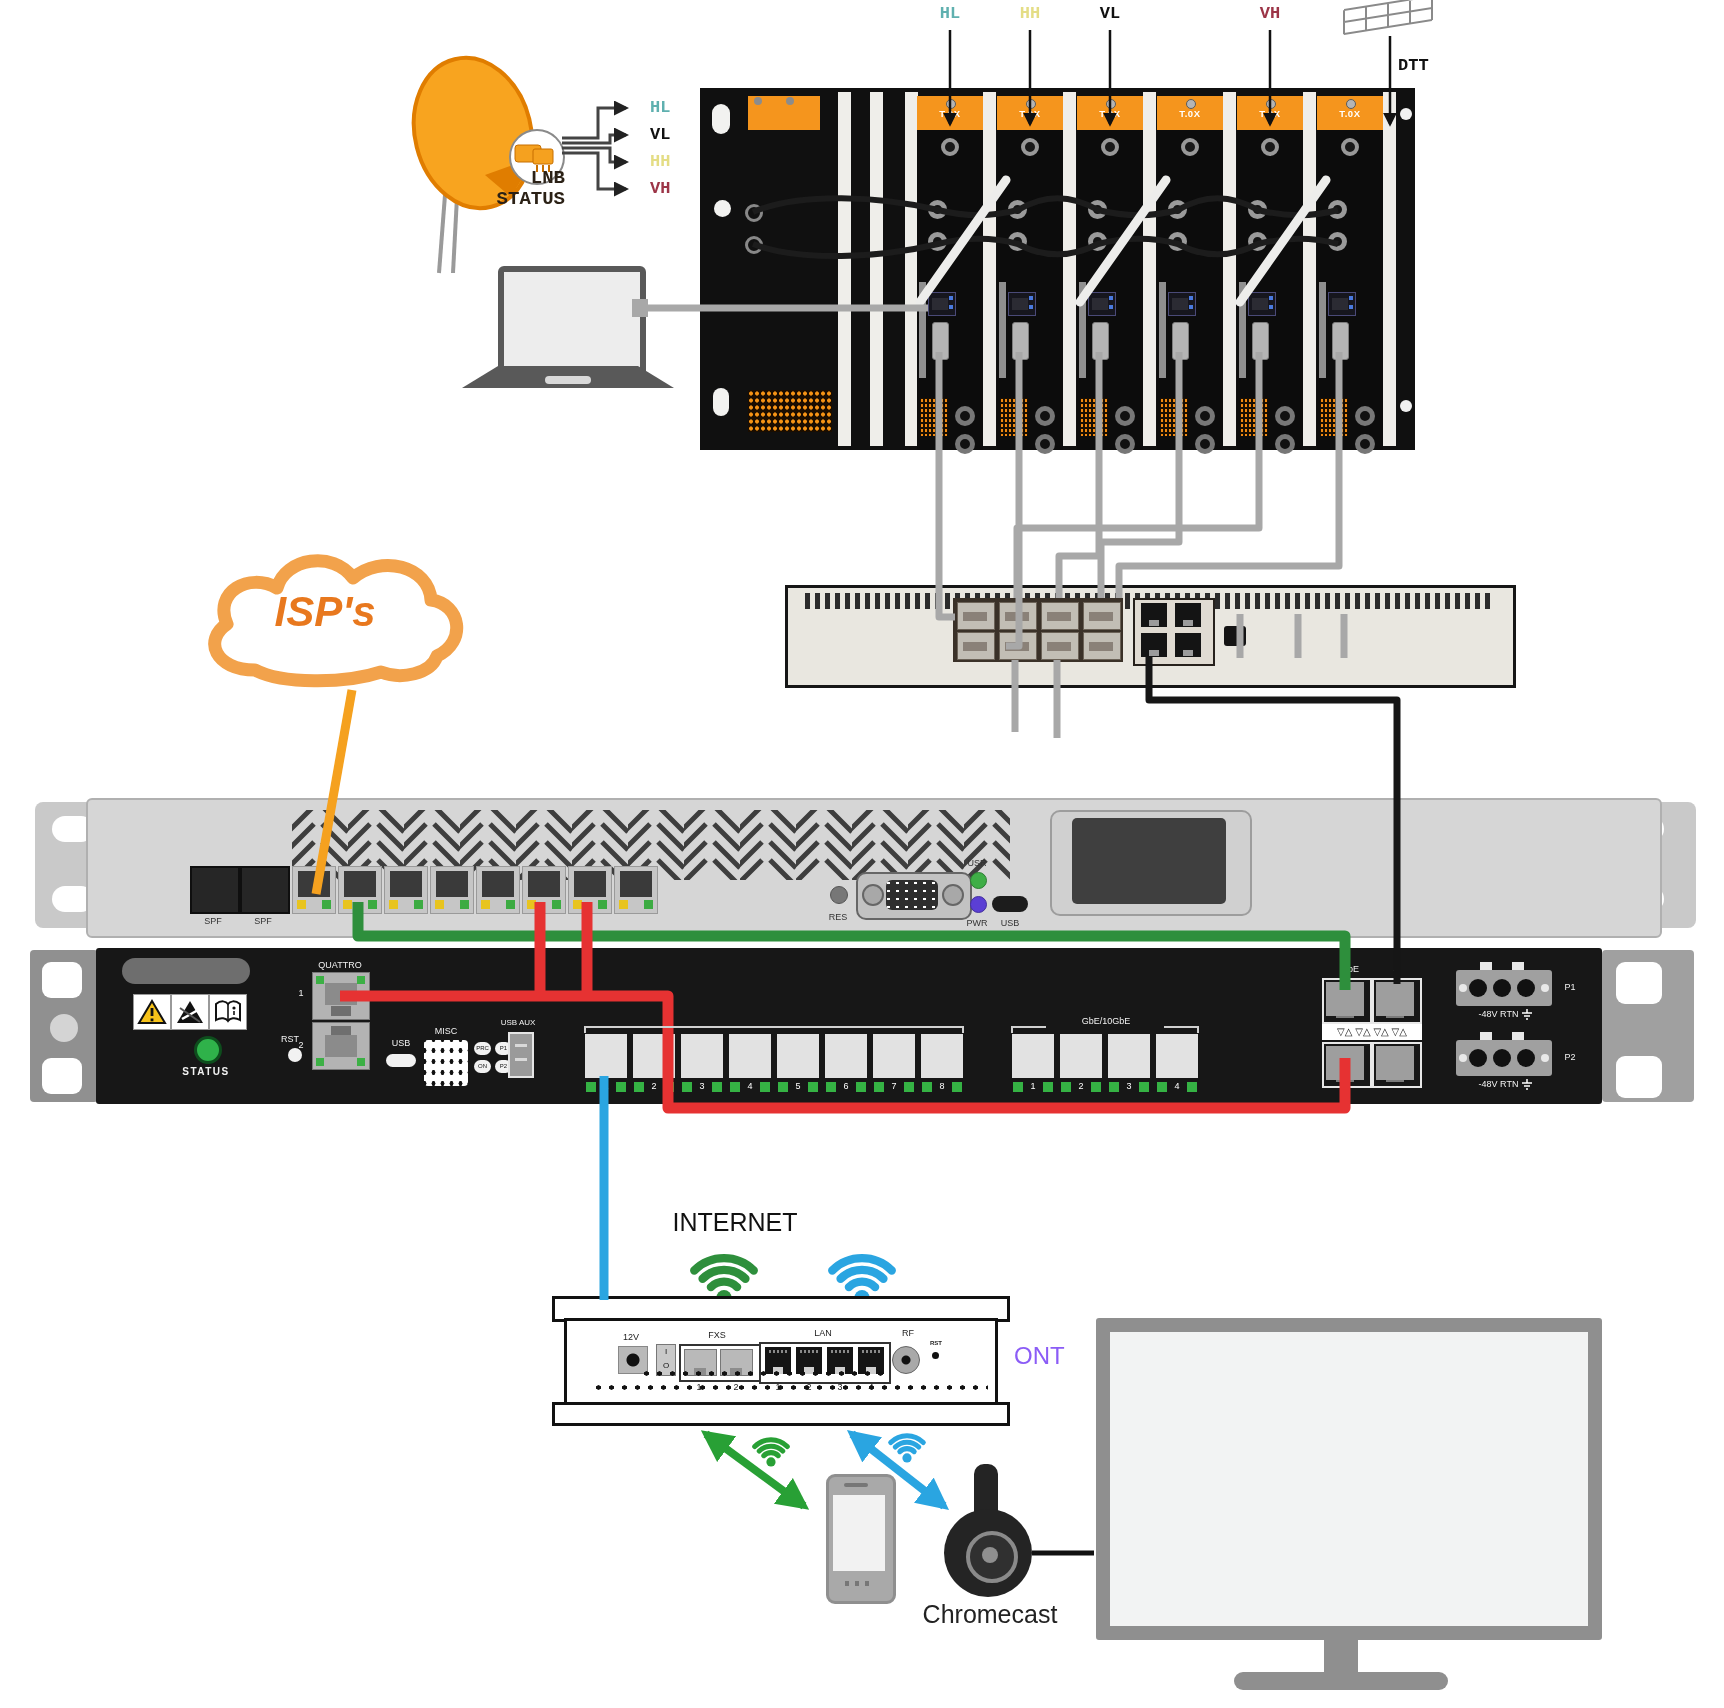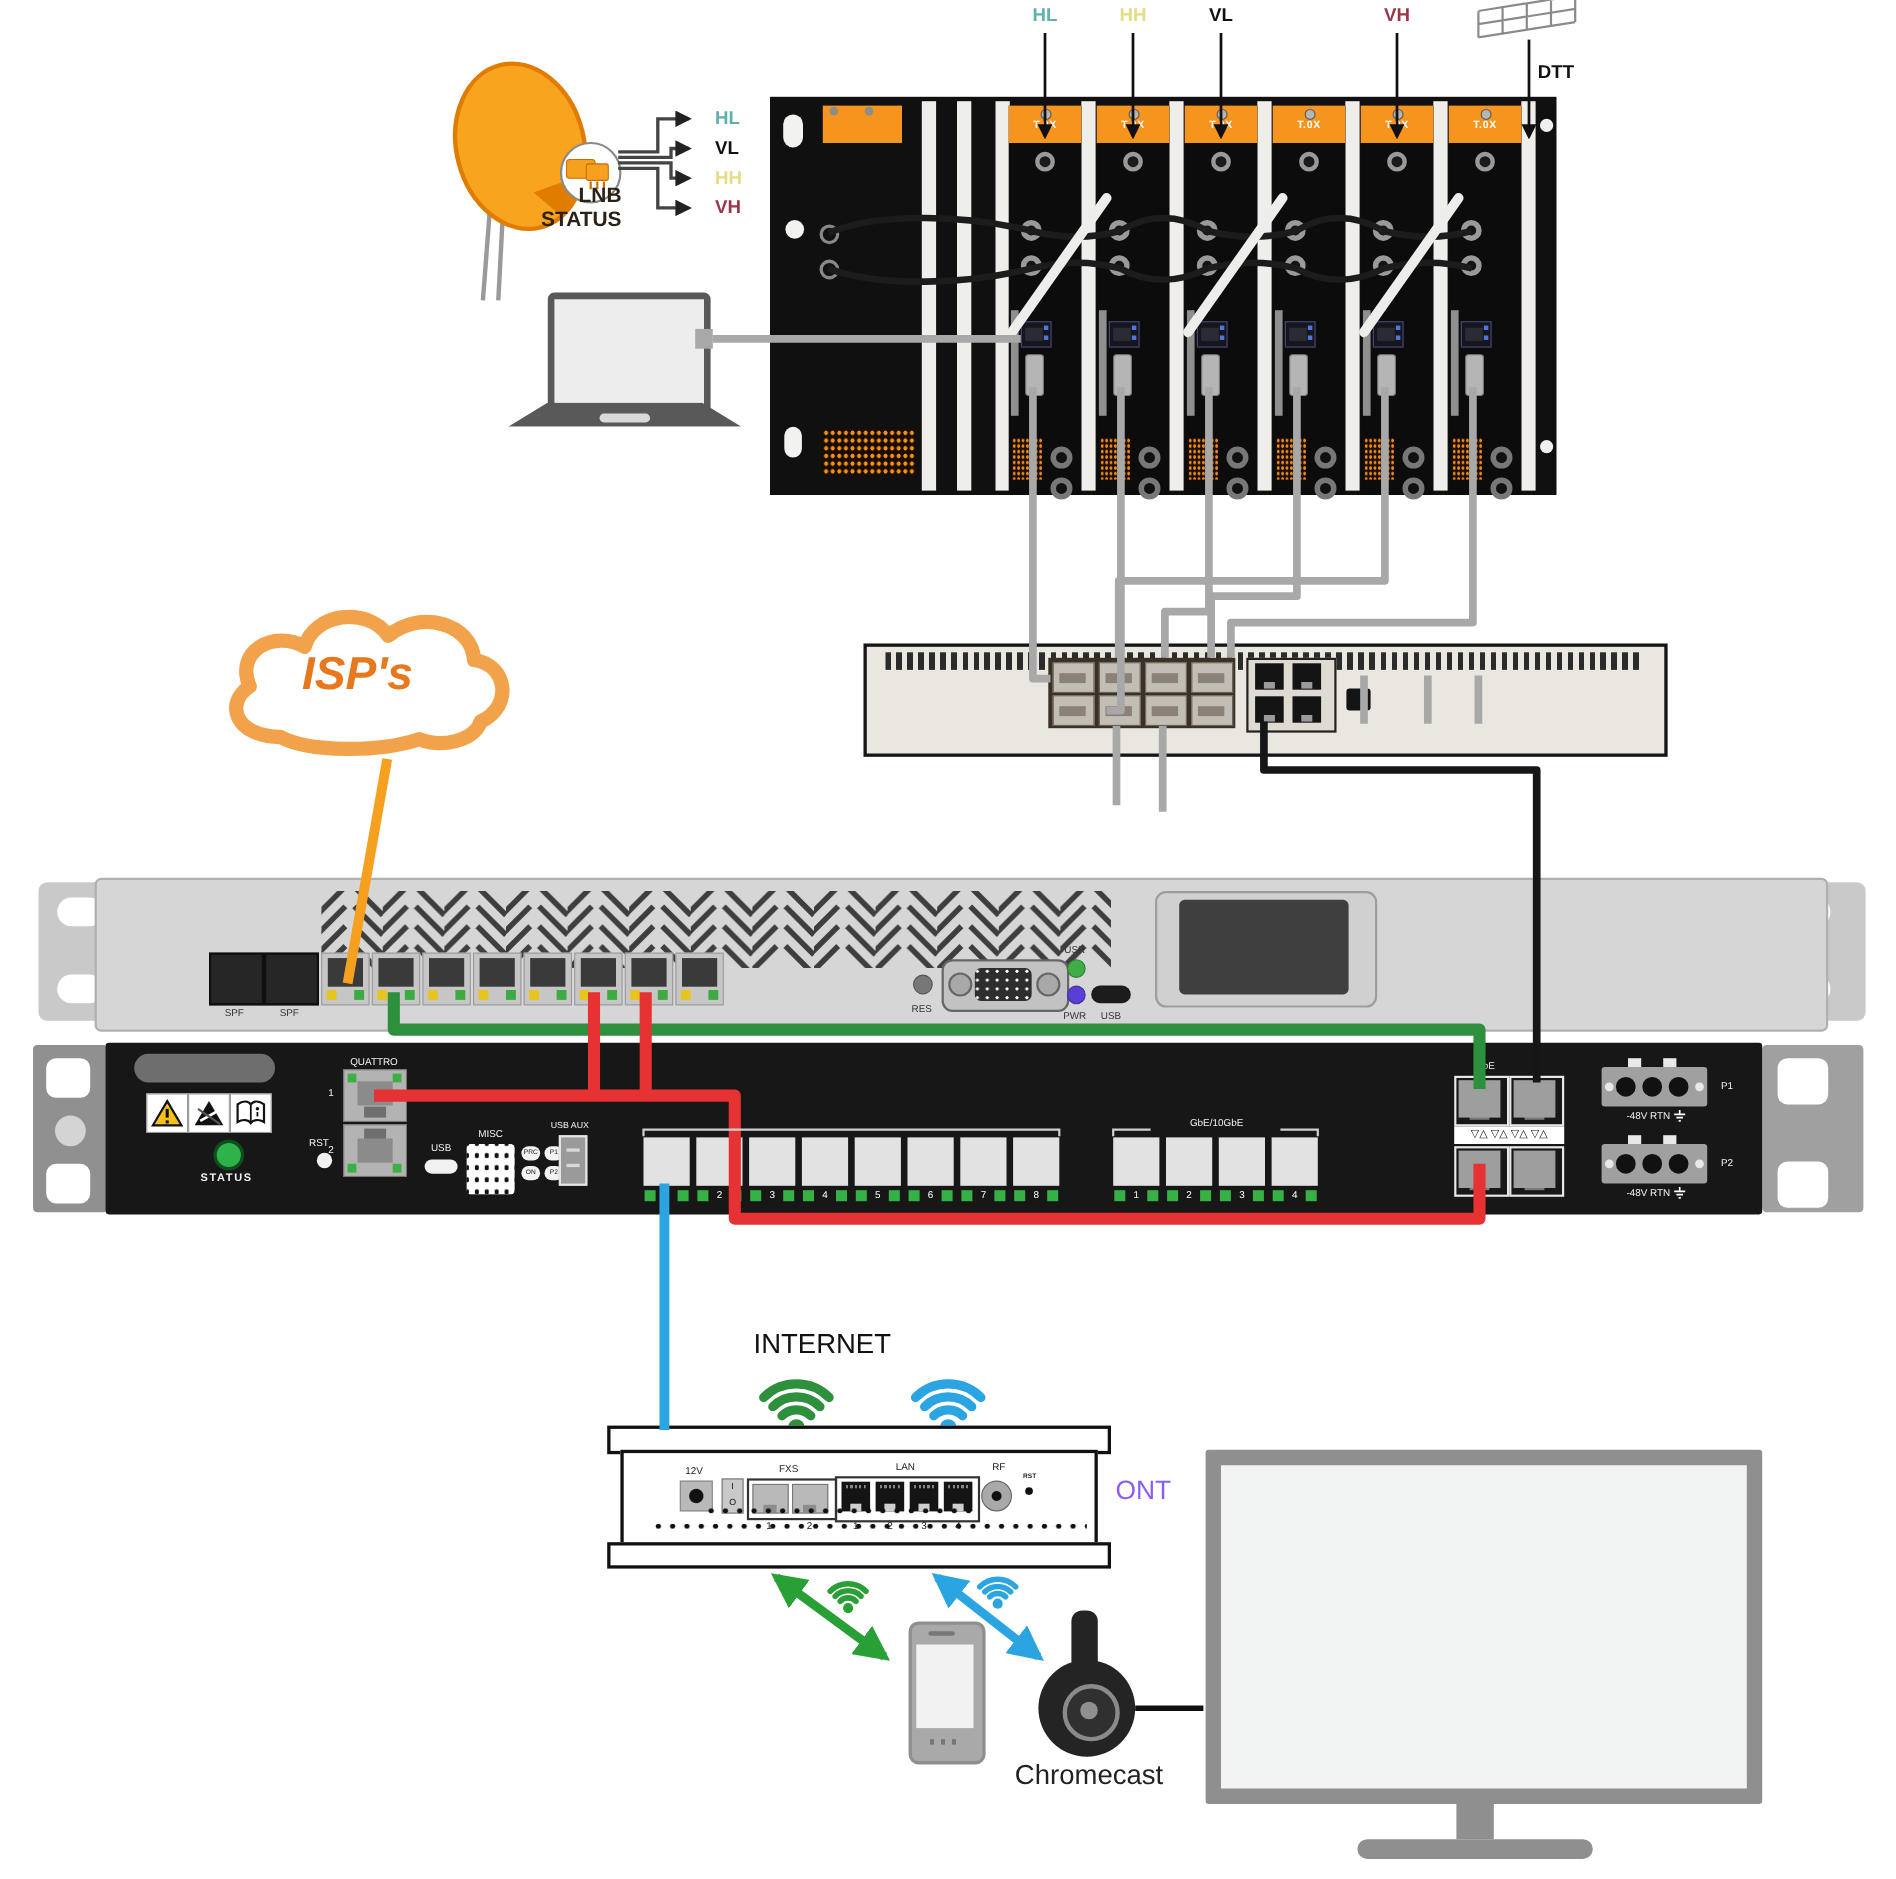--- a/index.html
+++ b/index.html
@@ -1,21 +1,21 @@
 <!DOCTYPE html>
 <html><head>
 <meta charset="utf-8">
 <style>
   html,body{margin:0;padding:0;background:#fff;}
   .canvas{position:relative;width:1724px;height:1708px;overflow:hidden;background:#fff;
           font-family:"Liberation Sans",sans-serif;}
   .ab{position:absolute;}
   .cir{border-radius:50%;}
   svg{display:block;}
-  .serif{font-family:Liberation Sans, sans-serif;font-weight:bold;}
+  .serif{font-family:Liberation Mono, monospace;font-weight:bold;}
   
   .rackhe{left:700px;top:88px;width:715px;height:362px;background:#101010;}
   .slot{top:92px;width:13px;height:354px;background:#efeeea;}
   .mod{top:96px;width:66px;height:354px;background:#0c0c0c;}
   .mhead{left:0;top:0;width:66px;height:34px;background:#f5951d;display:flex;align-items:center;justify-content:center;color:#fff;font-weight:bold;font-size:9.5px;letter-spacing:.6px;}
   .mscrew{left:29px;top:3px;width:8px;height:8px;background:#b5b5b5;border:1px solid #5a5a5a;}
   .fc{left:24px;top:42px;width:10px;height:10px;background:#1a1a1a;border:4px solid #999;}
   .lc{left:11px;width:9px;height:9px;background:#141414;border:5px solid #9a9a9a;}
   .cam{left:2px;top:186px;width:7px;height:96px;background:#8f8f8f;}
   .mrj{left:11px;top:196px;width:26px;height:22px;background:#16161e;border:1px solid #4a4a78;
@@ -421,21 +421,21 @@
     <div class="ab cir" style="left:85px;top:14px;width:8px;height:8px;background:#e8e8e8"></div>
   </div>
   <div class="ab wlbl" style="left:1558px;top:1052px;width:24px">P2</div>
   <div class="ab" style="left:1458px;top:1078px;width:96px;display:flex;justify-content:center;gap:3px;align-items:center">
     <span class="wlbl">-48V RTN</span>
     <svg width="12" height="12">
         <path d="M6,1V5M1,5H11M3,8H9M5,11H7" stroke="#fff" stroke-width="1.5" fill="none"></path>
       </svg>
   </div>
 
-  <div class="ab" style="left:660px;top:1208px;width:150px;text-align:right;font-size:25px;color:#111">INTERNET</div>
+  <div class="ab" style="left:660px;top:1208px;width:150px;text-align:center;font-size:25px;color:#111">INTERNET</div>
   <svg class="ab" style="left:682px;top:1240px" width="84" height="70" viewBox="0 0 100 80">
     <g stroke="#2e8f3c" stroke-width="10" fill="none" stroke-linecap="round">
       <path d="M34.4,54.4 A22,22 0 0 1 65.6,54.4"></path>
       <path d="M24.5,44.5 A36,36 0 0 1 75.5,44.5"></path>
       <path d="M14.6,34.6 A50,50 0 0 1 85.4,34.6"></path>
     </g>
     <circle cx="50" cy="67" r="9" fill="#2e8f3c"></circle>
   </svg>
   <svg class="ab" style="left:820px;top:1240px" width="84" height="70" viewBox="0 0 100 80">
     <g stroke="#2aa5e1" stroke-width="10" fill="none" stroke-linecap="round">

